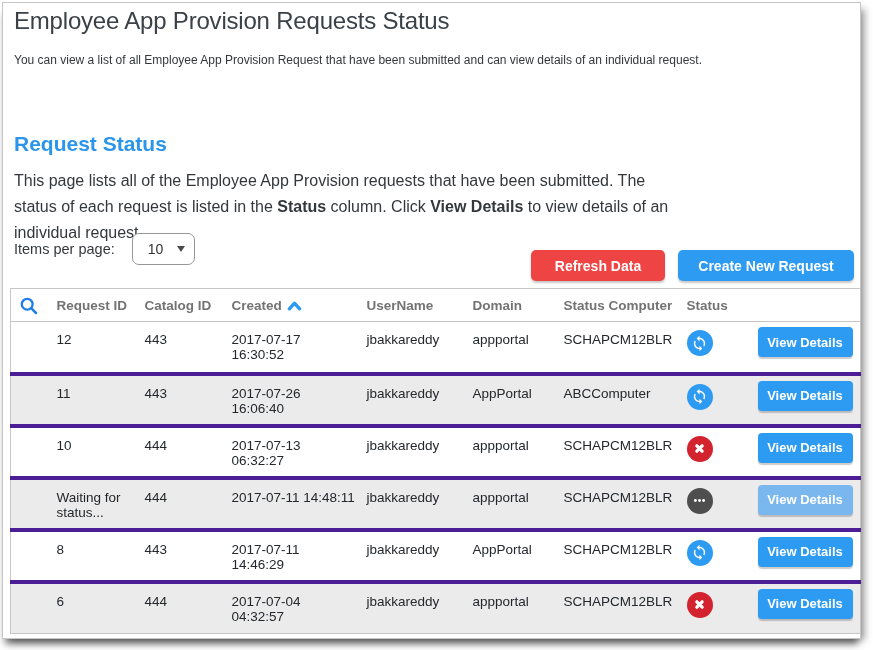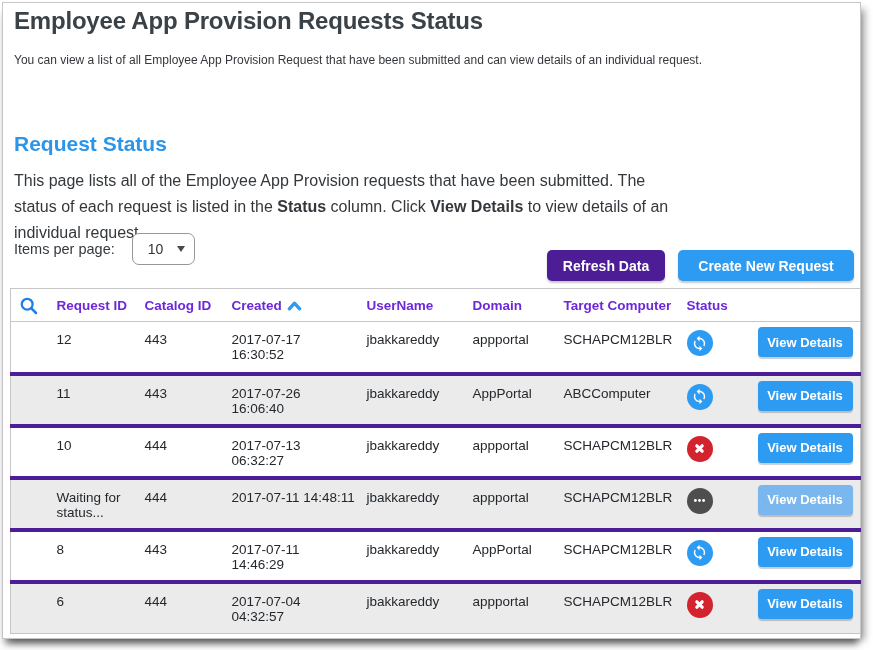--- a/index.html
+++ b/index.html
@@ -4,21 +4,21 @@
 <style>
   * { margin:0; padding:0; box-sizing:border-box; }
   html,body { width:873px; height:650px; background:#ffffff; font-family:"Liberation Sans", sans-serif; }
   .window {
     position:absolute; left:2px; top:2px; width:859px; height:637px;
     background:#fff; border:1px solid #c6c6c6;
     box-shadow: 0 8px 7px -3px rgba(0,0,0,0.55), 7px 4px 7px -3px rgba(50,50,50,0.40);
   }
   .page-title {
     position:absolute; left:11px; top:4px;
-    font-size:24px; font-weight:700; color:#3a4147; letter-spacing:-0.2px;
+    font-size:24px; font-weight:400; color:#3a4147; letter-spacing:-0.2px;
   }
   .intro {
     position:absolute; left:11px; top:44px; width:700px;
     font-size:12px; line-height:26px; color:#34383c;
   }
   .section-heading {
     position:absolute; left:11px; top:129px;
     font-size:21px; font-weight:700; color:#2b95ea;
   }
   .section-desc {
@@ -42,31 +42,31 @@
     border-left:4.5px solid transparent; border-right:4.5px solid transparent;
     border-top:6px solid #4a4a4a;
   }
   .btn-group { position:absolute; top:247px; right:6px; display:flex; gap:13px; }
   .btn {
     height:31px; border:none; border-radius:5px; color:#fff;
     font-family:"Liberation Sans", sans-serif;
     font-weight:700; font-size:14px; cursor:pointer;
     box-shadow:0 2px 2px rgba(0,0,0,0.22);
   }
-  .btn.gray { width:118px; background:#4c1d95; }
+  .btn.gray { width:134px; background:#ef4444; }
   .btn.blue { width:176px; background:#2e9bf2; }
 
   table.req-table {
     position:absolute; left:7px; top:285px; width:850px;
     border-collapse:collapse; table-layout:fixed;
     border:1px solid #c6c6c6;
   }
   .req-table th {
     text-align:left; vertical-align:middle; height:33px;
-    padding:0 0 0 11px; font-size:13.5px; font-weight:700; color:#6d28d9;
+    padding:0 0 0 11px; font-size:13.5px; font-weight:700; color:#737373;
     border-bottom:1px solid #c6c6c6; cursor:pointer; white-space:nowrap;
   }
   .req-table td {
     vertical-align:top; height:52px;
     padding:10px 0 0 11px; font-size:13.5px; color:#24282c;
   }
   .req-table tbody tr { border-bottom:4px solid #4c1d95; }
   .req-table tbody tr:last-child { border-bottom:none; }
   .req-table tbody tr:nth-child(even) { background:#ebebeb; }
   th.c-icon { padding-left:8px; }
@@ -141,21 +141,21 @@
             <line x1="12.4" y1="12.4" x2="17" y2="17" stroke="#1f7fe8" stroke-width="2.5" stroke-linecap="round"></line>
           </svg>
         </th>
         <th>Request ID</th>
         <th>Catalog ID</th>
         <th><span>Created</span><svg class="sort-caret" width="15" height="11" viewBox="0 0 15 11">
               <path d="M2.4 8.8 L7.5 3.2 L12.6 8.8" fill="none" stroke="#2e9bf2" stroke-width="3.4" stroke-linecap="round" stroke-linejoin="round"></path>
             </svg></th>
         <th>UserName</th>
         <th>Domain</th>
-        <th>Target Computer</th>
+        <th>Status Computer</th>
         <th>Status</th>
         <th></th>
       </tr>
     </thead>
     <tbody>
   <tr class="trow status-in-progress">
     <td class="c-icon"></td>
     <td>12</td>
     <td>443</td>
     <td>2017-07-17 16:30:52</td>

